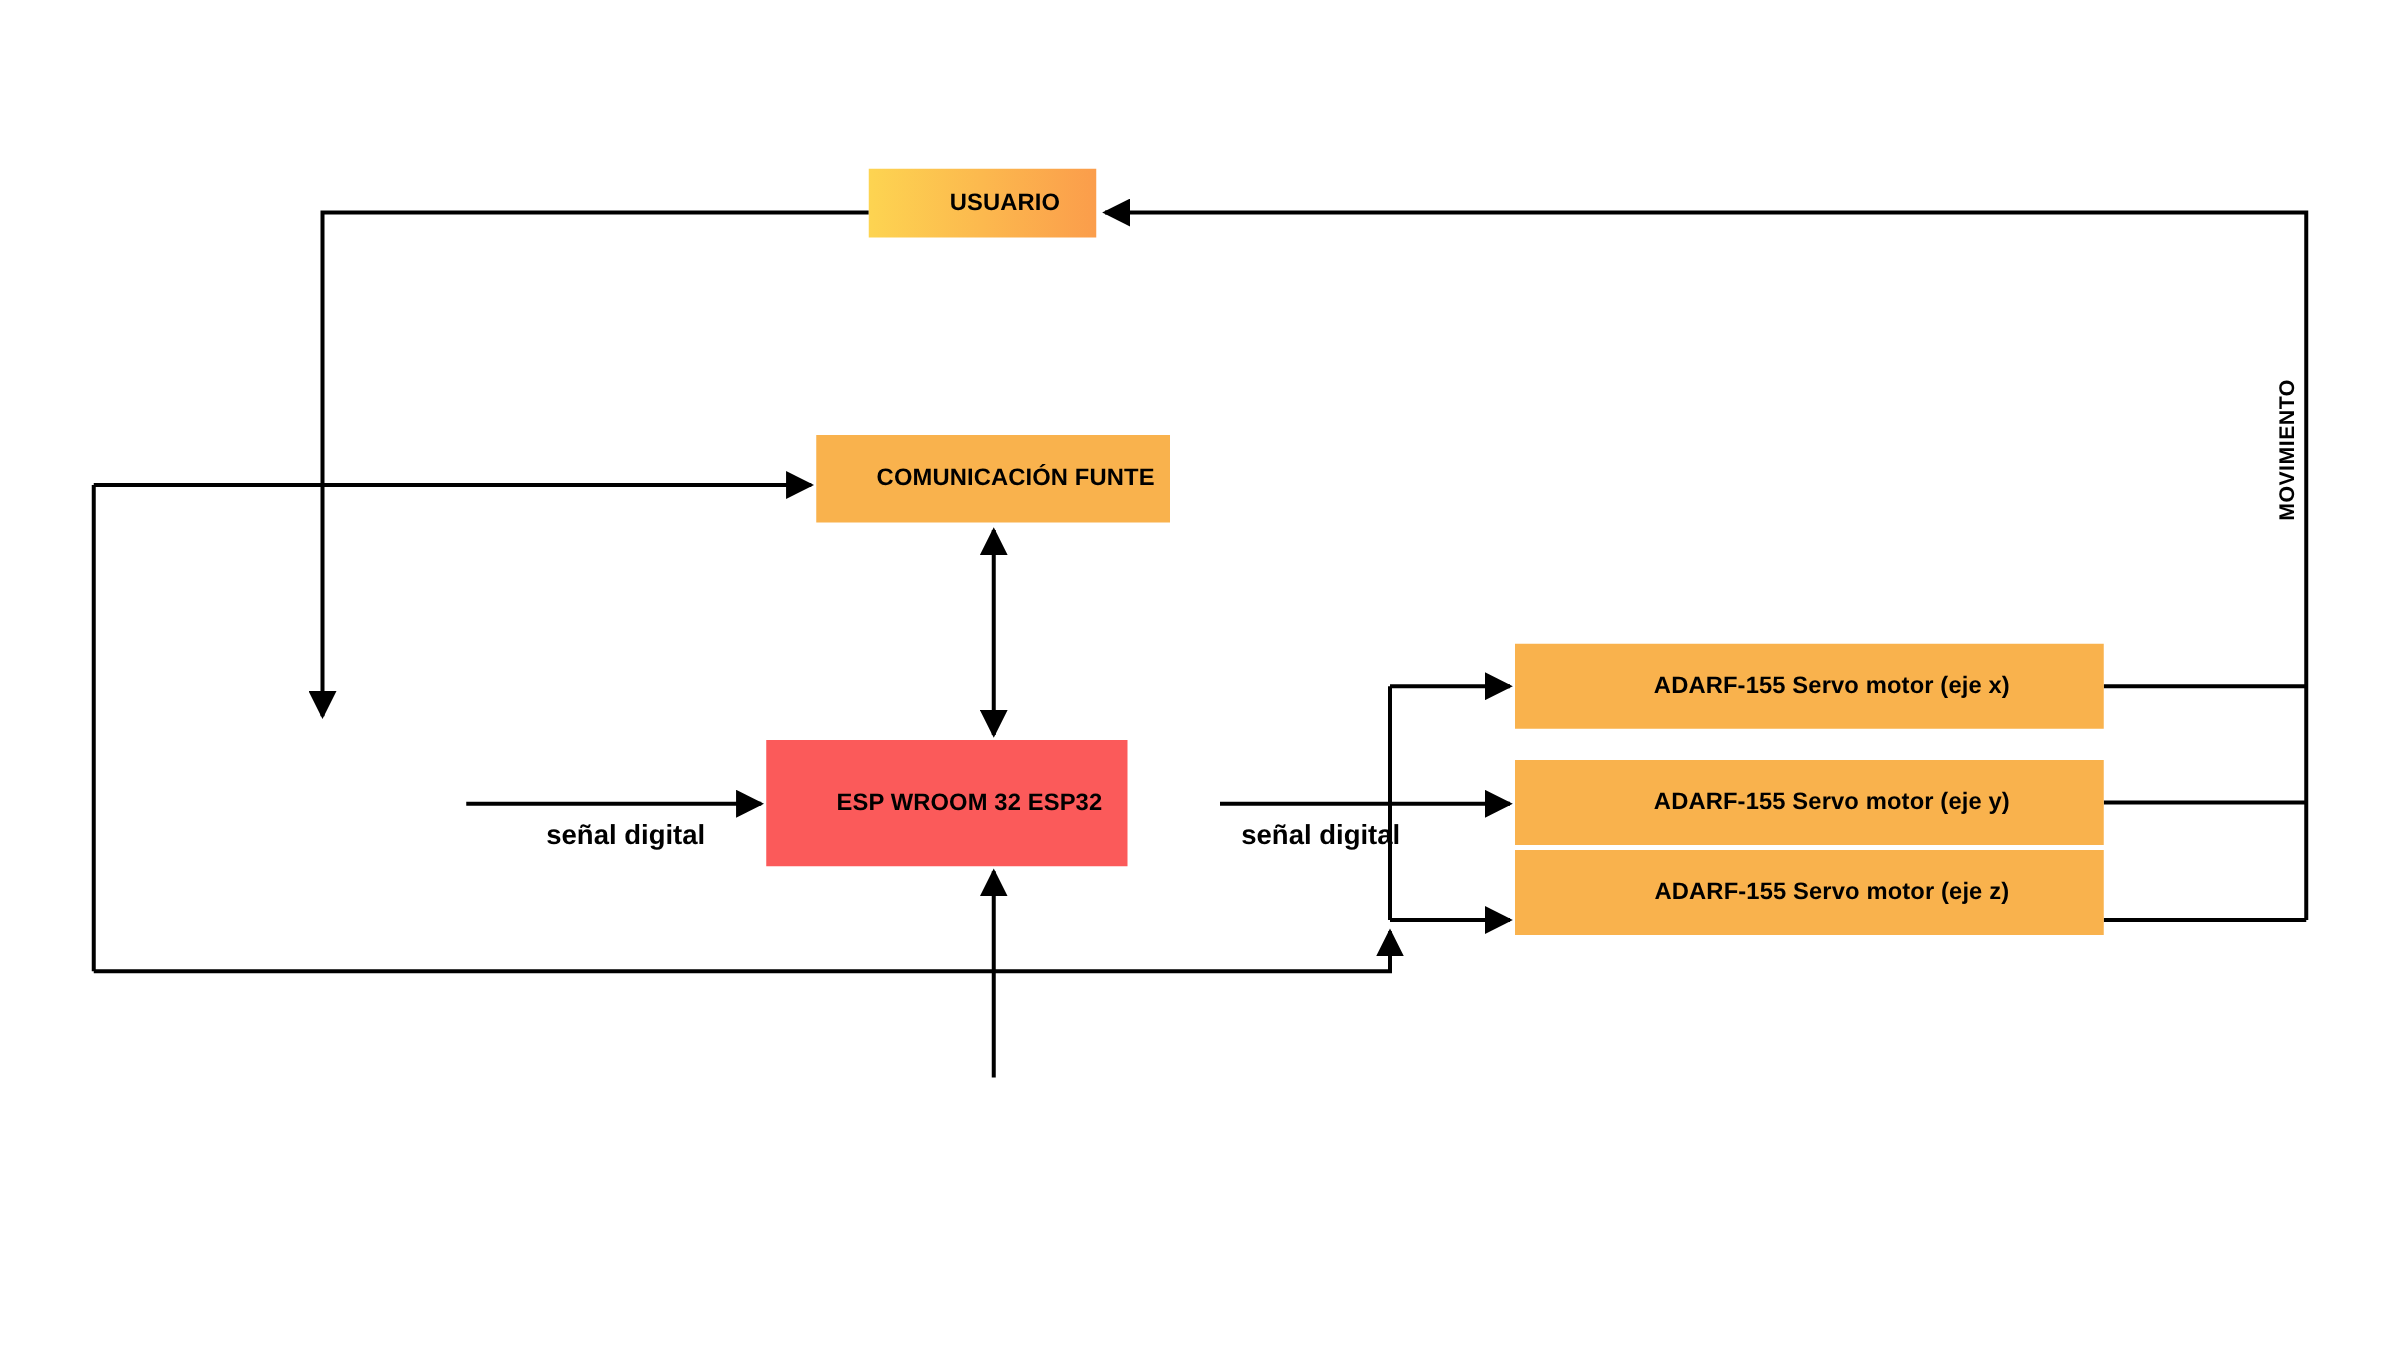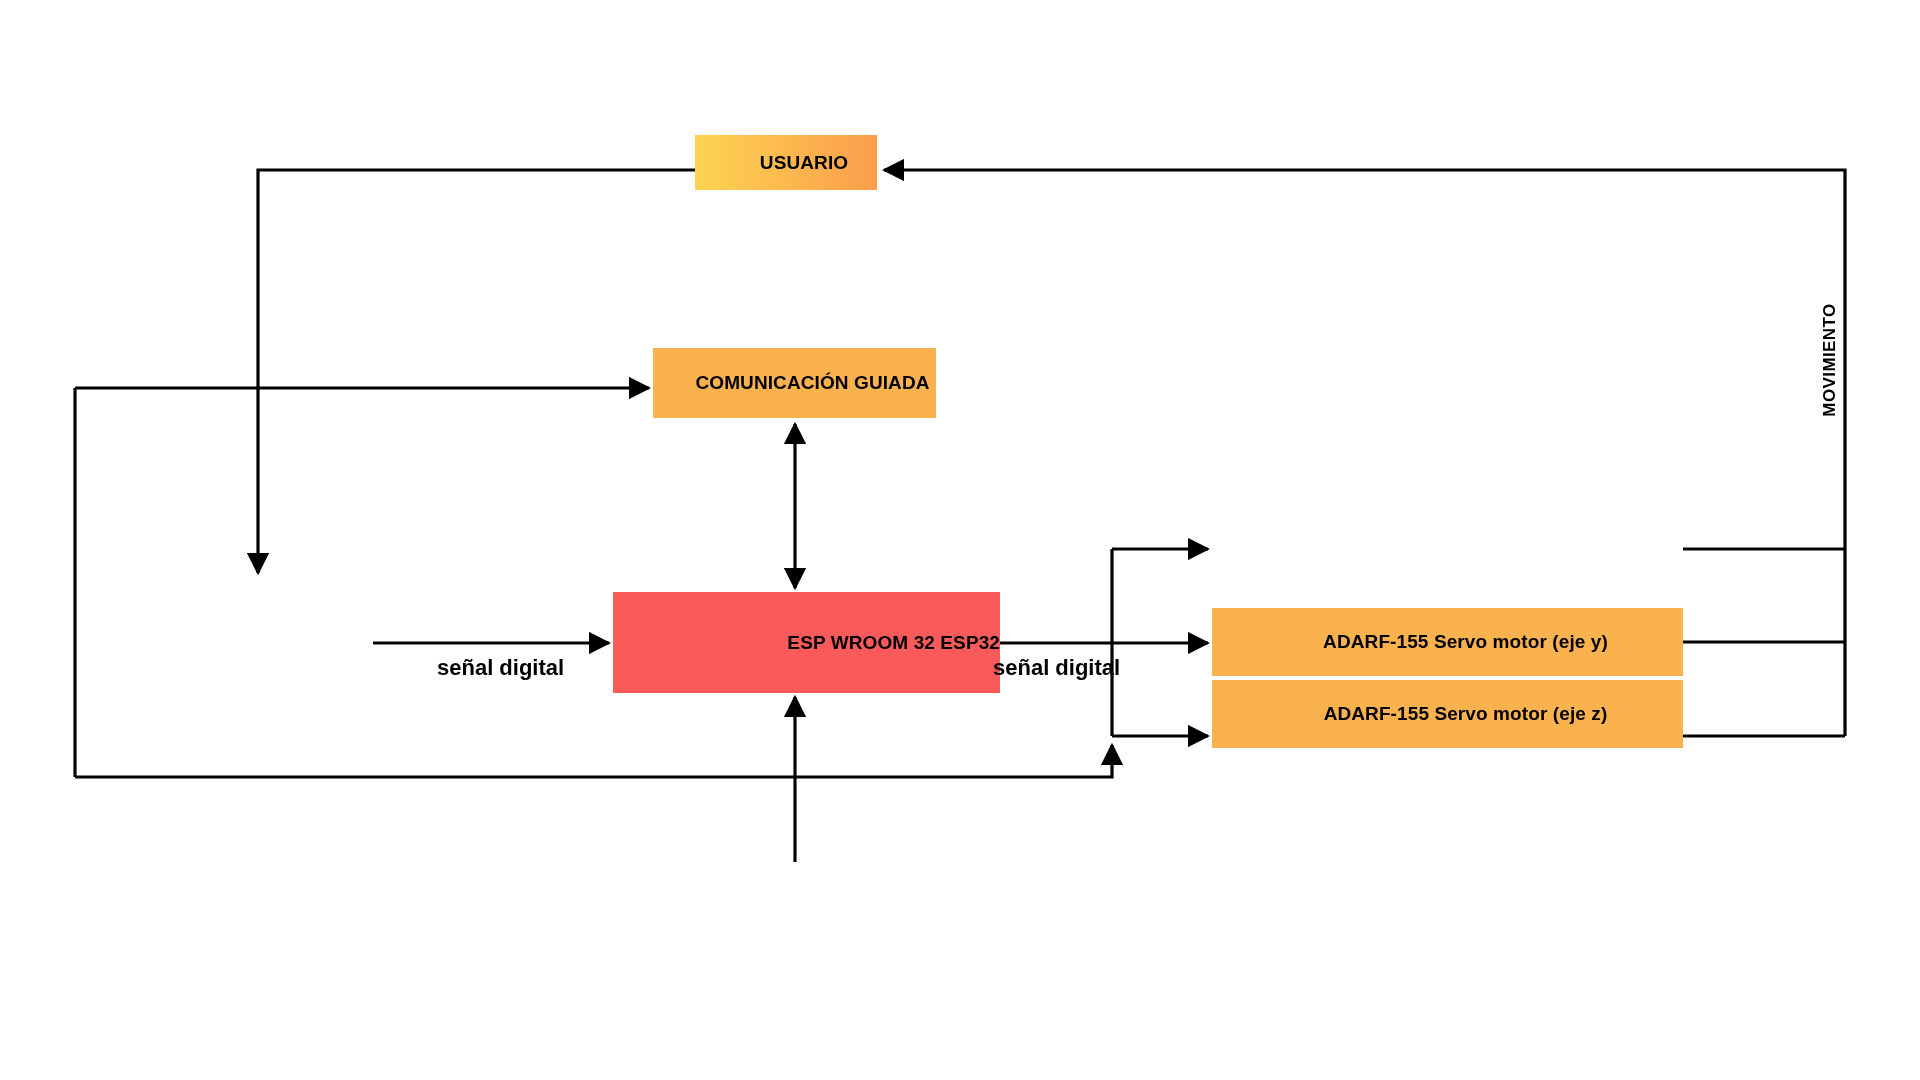--- a/index.html
+++ b/index.html
@@ -60,25 +60,24 @@
     left: 148px;
     top: 577px;
     width: 225px;
     height: 137px;
     background: #FB5A5A;
     font-size: 19px;
   }
   .node-esp {
     left: 613px;
     top: 592px;
-    width: 387px;
+    width: 289px;
     height: 101px;
     background: #FB5A5A;
     font-size: 19px;
-    justify-content: flex-end;
   }
   .node-fuente {
     left: 633px;
     top: 862px;
     width: 317px;
     height: 73px;
     background: #D9D9D9;
     font-size: 19px;
   }
   .node-servo {
@@ -158,29 +157,32 @@
       <path d="M 1845 736 L 1845 170 L 884 170" marker-end="url(#arrow)"></path>
 
     </g>
   </svg>
 
   <div class="node node-usuario">
     <span>USUARIO</span>
   </div>
 
   <div class="node node-comunicacion">
-    <span>COMUNICACIÓN GUIADA</span>
+    <span>COMUNICACIÓN FUNTE</span>
   </div>
 
 
   <div class="node node-esp">
     <span>ESP WROOM 32 ESP32</span>
   </div>
 
 
+  <div class="node node-servo servo-x">
+    <span>ADARF-155 Servo motor (eje x)</span>
+  </div>
 
   <div class="node node-servo servo-y">
     <span>ADARF-155 Servo motor (eje y)</span>
   </div>
 
   <div class="node node-servo servo-z">
     <span>ADARF-155 Servo motor (eje z)</span>
   </div>
 
   <div class="edge-label label-senal-left">señal digital</div>

